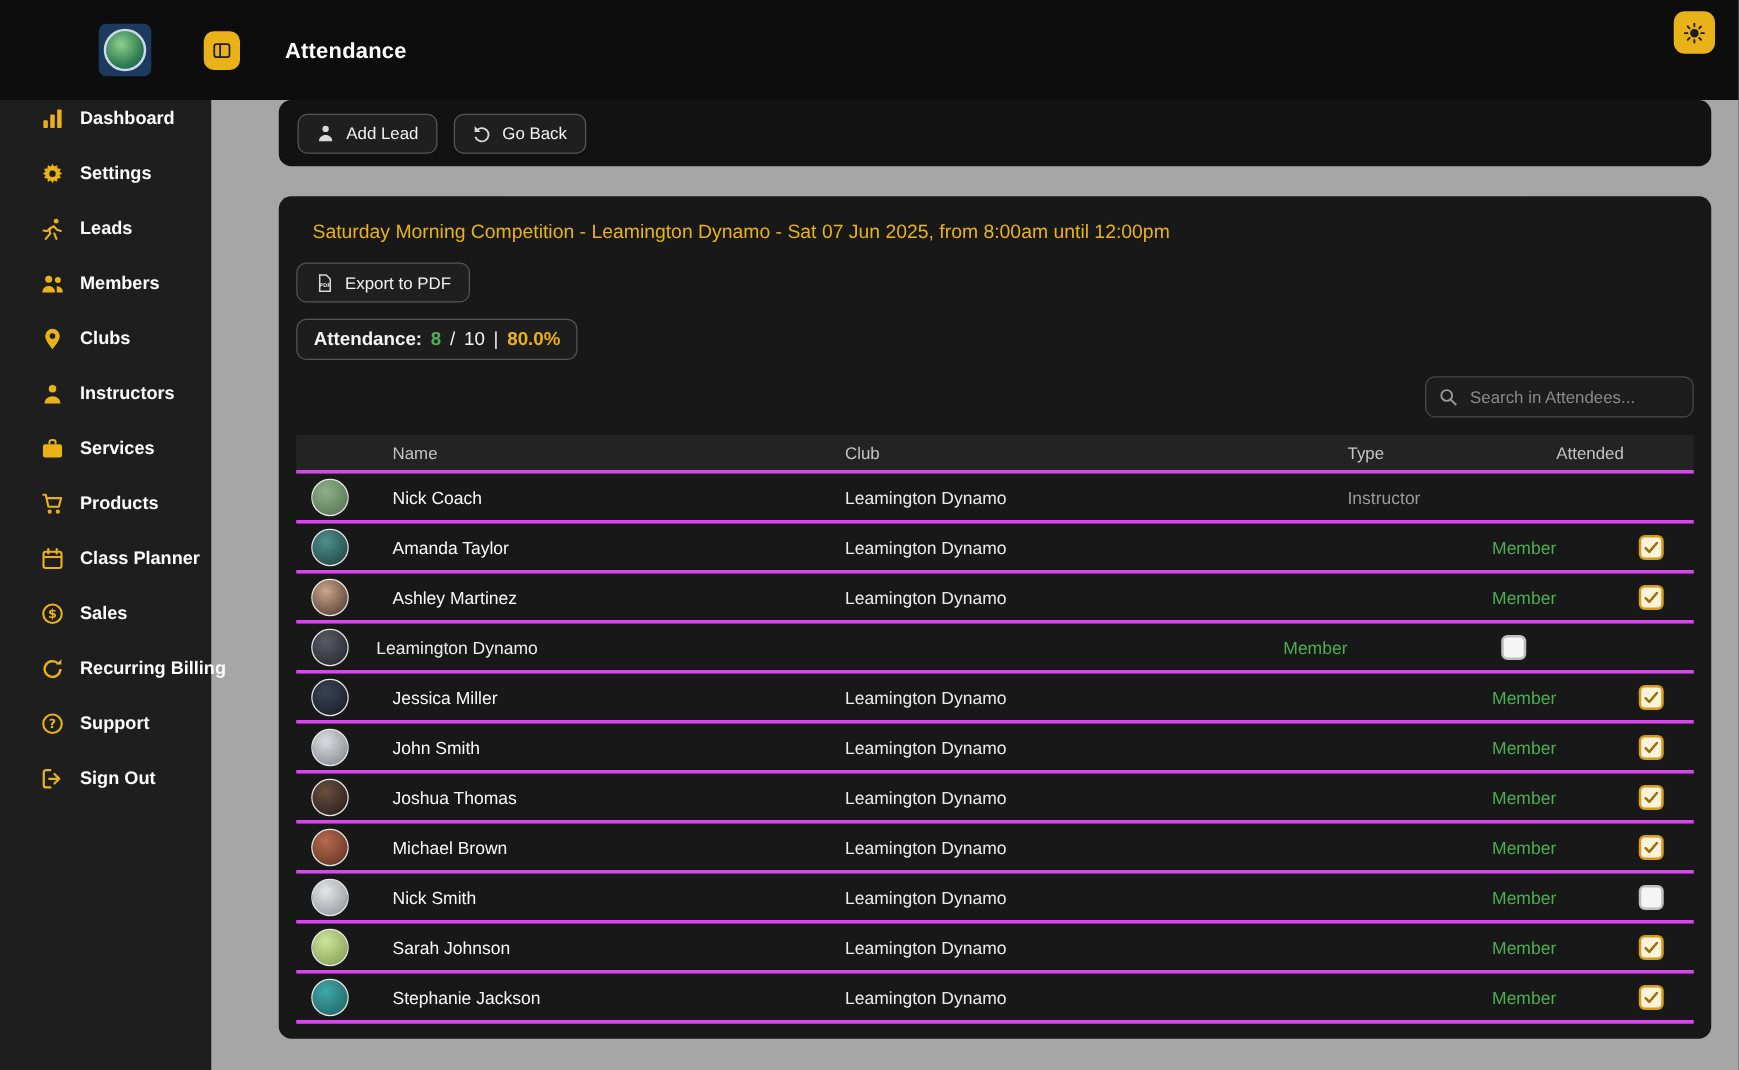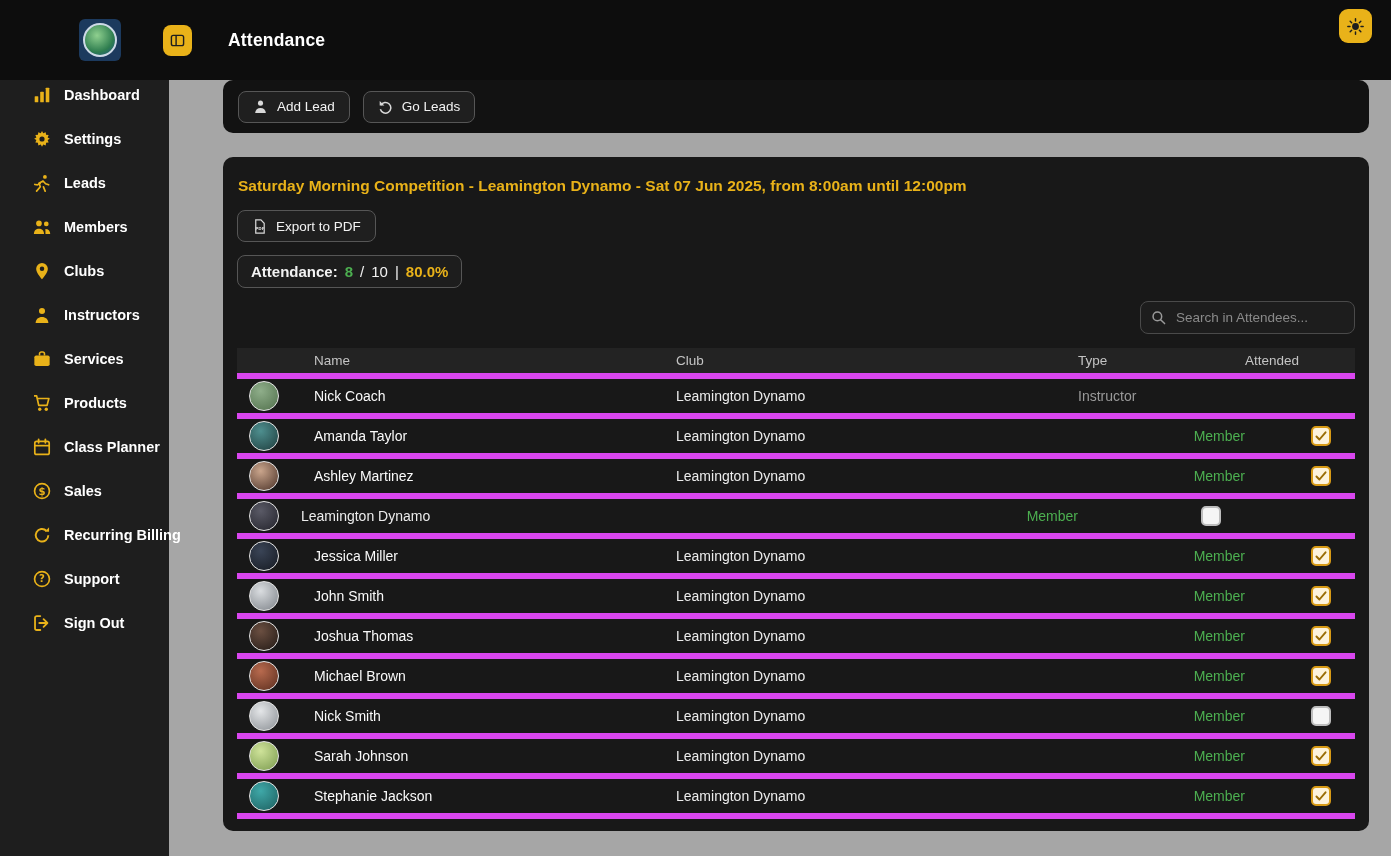--- a/index.html
+++ b/index.html
@@ -48,21 +48,21 @@
     display:inline-flex;align-items:center;gap:9px;height:32px;padding:0 14px;
     background:#1f1f1f;border:1px solid #565656;border-radius:8px;
     color:#f2f2f2;font-size:13.5px;font-family:inherit;cursor:pointer;white-space:nowrap;
   }
   .btn .icon{width:15px;height:15px;color:#d8d8d8;}
 
   .content-panel{
     margin:24px 22px 0 20px;background:#181818;border-radius:10px;
     padding:20px 14px 12px;color:#fff;
   }
-  .event-title{margin:0 0 15px 1px;color:var(--accent,#dcae14);font-size:15.5px;font-weight:700;}
+  .event-title{margin:0 0 15px 13px;color:var(--accent,#dcae14);font-size:15.5px;font-weight:400;}
   .export-row{margin-bottom:13px;}
   .attendance-badge{
     display:inline-flex;align-items:center;gap:7px;height:33px;padding:0 13px;
     background:#1d1d1d;border:1px solid #565656;border-radius:8px;font-size:15px;color:#f2f2f2;
   }
   .att-label{font-weight:700;}
   .att-count{color:var(--green,#4caf50);font-weight:700;}
   .att-pct{color:var(--accent,#e9b219);font-weight:600;}
 
   .search-row{display:flex;justify-content:flex-end;margin-top:13px;}
@@ -74,21 +74,21 @@
   .search-box input{
     flex:1;min-width:0;background:transparent;border:none;outline:none;
     color:#dddddd;font-size:13.5px;font-family:inherit;
   }
   .search-box input::placeholder{color:#8a8a8a;}
 
   
   .table{margin-top:14px;}
   .trow{
     display:grid;grid-template-columns:64px 375px 402px 167px 1fr;
-    align-items:center;height:40px;background:#181818;border-bottom:6px solid #d946ef;
+    align-items:center;height:40px;background:#181818;border-bottom:3px solid #d946ef;
   }
   .thead{height:31px;background:#232323;color:#c4c4c4;font-size:13.5px;font-weight:400;}
   .col-name,.cell-name{padding-left:13px;}
   .col-attended{text-align:left;padding-right:14px;}
   .cell-name{color:#fafafa;font-size:14px;}
   .cell-club{color:#ececec;font-size:14px;}
   .cell-type{font-size:14px;}
   .type-member{color:var(--green,#4caf50);text-align:right;}
   .type-instructor{color:var(--gray,#9a9a9a);}
   .cell-att{text-align:right;padding-right:24px;}
@@ -280,21 +280,21 @@
         <span>Add Lead</span>
       </button>
 
       <button class="btn">
         <span class="icon">
           <svg viewBox="0 0 16 16" fill="currentColor">
             <path d="M3 6.6A5.7 5.7 0 1 1 2.5 11" fill="none" stroke="currentColor" stroke-width="1.6"></path>
             <path d="M1.8 2v5h5z"></path>
           </svg>
         </span>
-        <span>Go Leads</span>
+        <span>Go Back</span>
       </button>
     </div>
 
   <section class="content-panel">
     <h2 class="event-title">Saturday Morning Competition - Leamington Dynamo - Sat 07 Jun 2025, from 8:00am until 12:00pm</h2>
 
     <div class="export-row">
       <button class="btn">
         <span class="icon">
             <svg viewBox="0 0 16 16" fill="currentColor">

